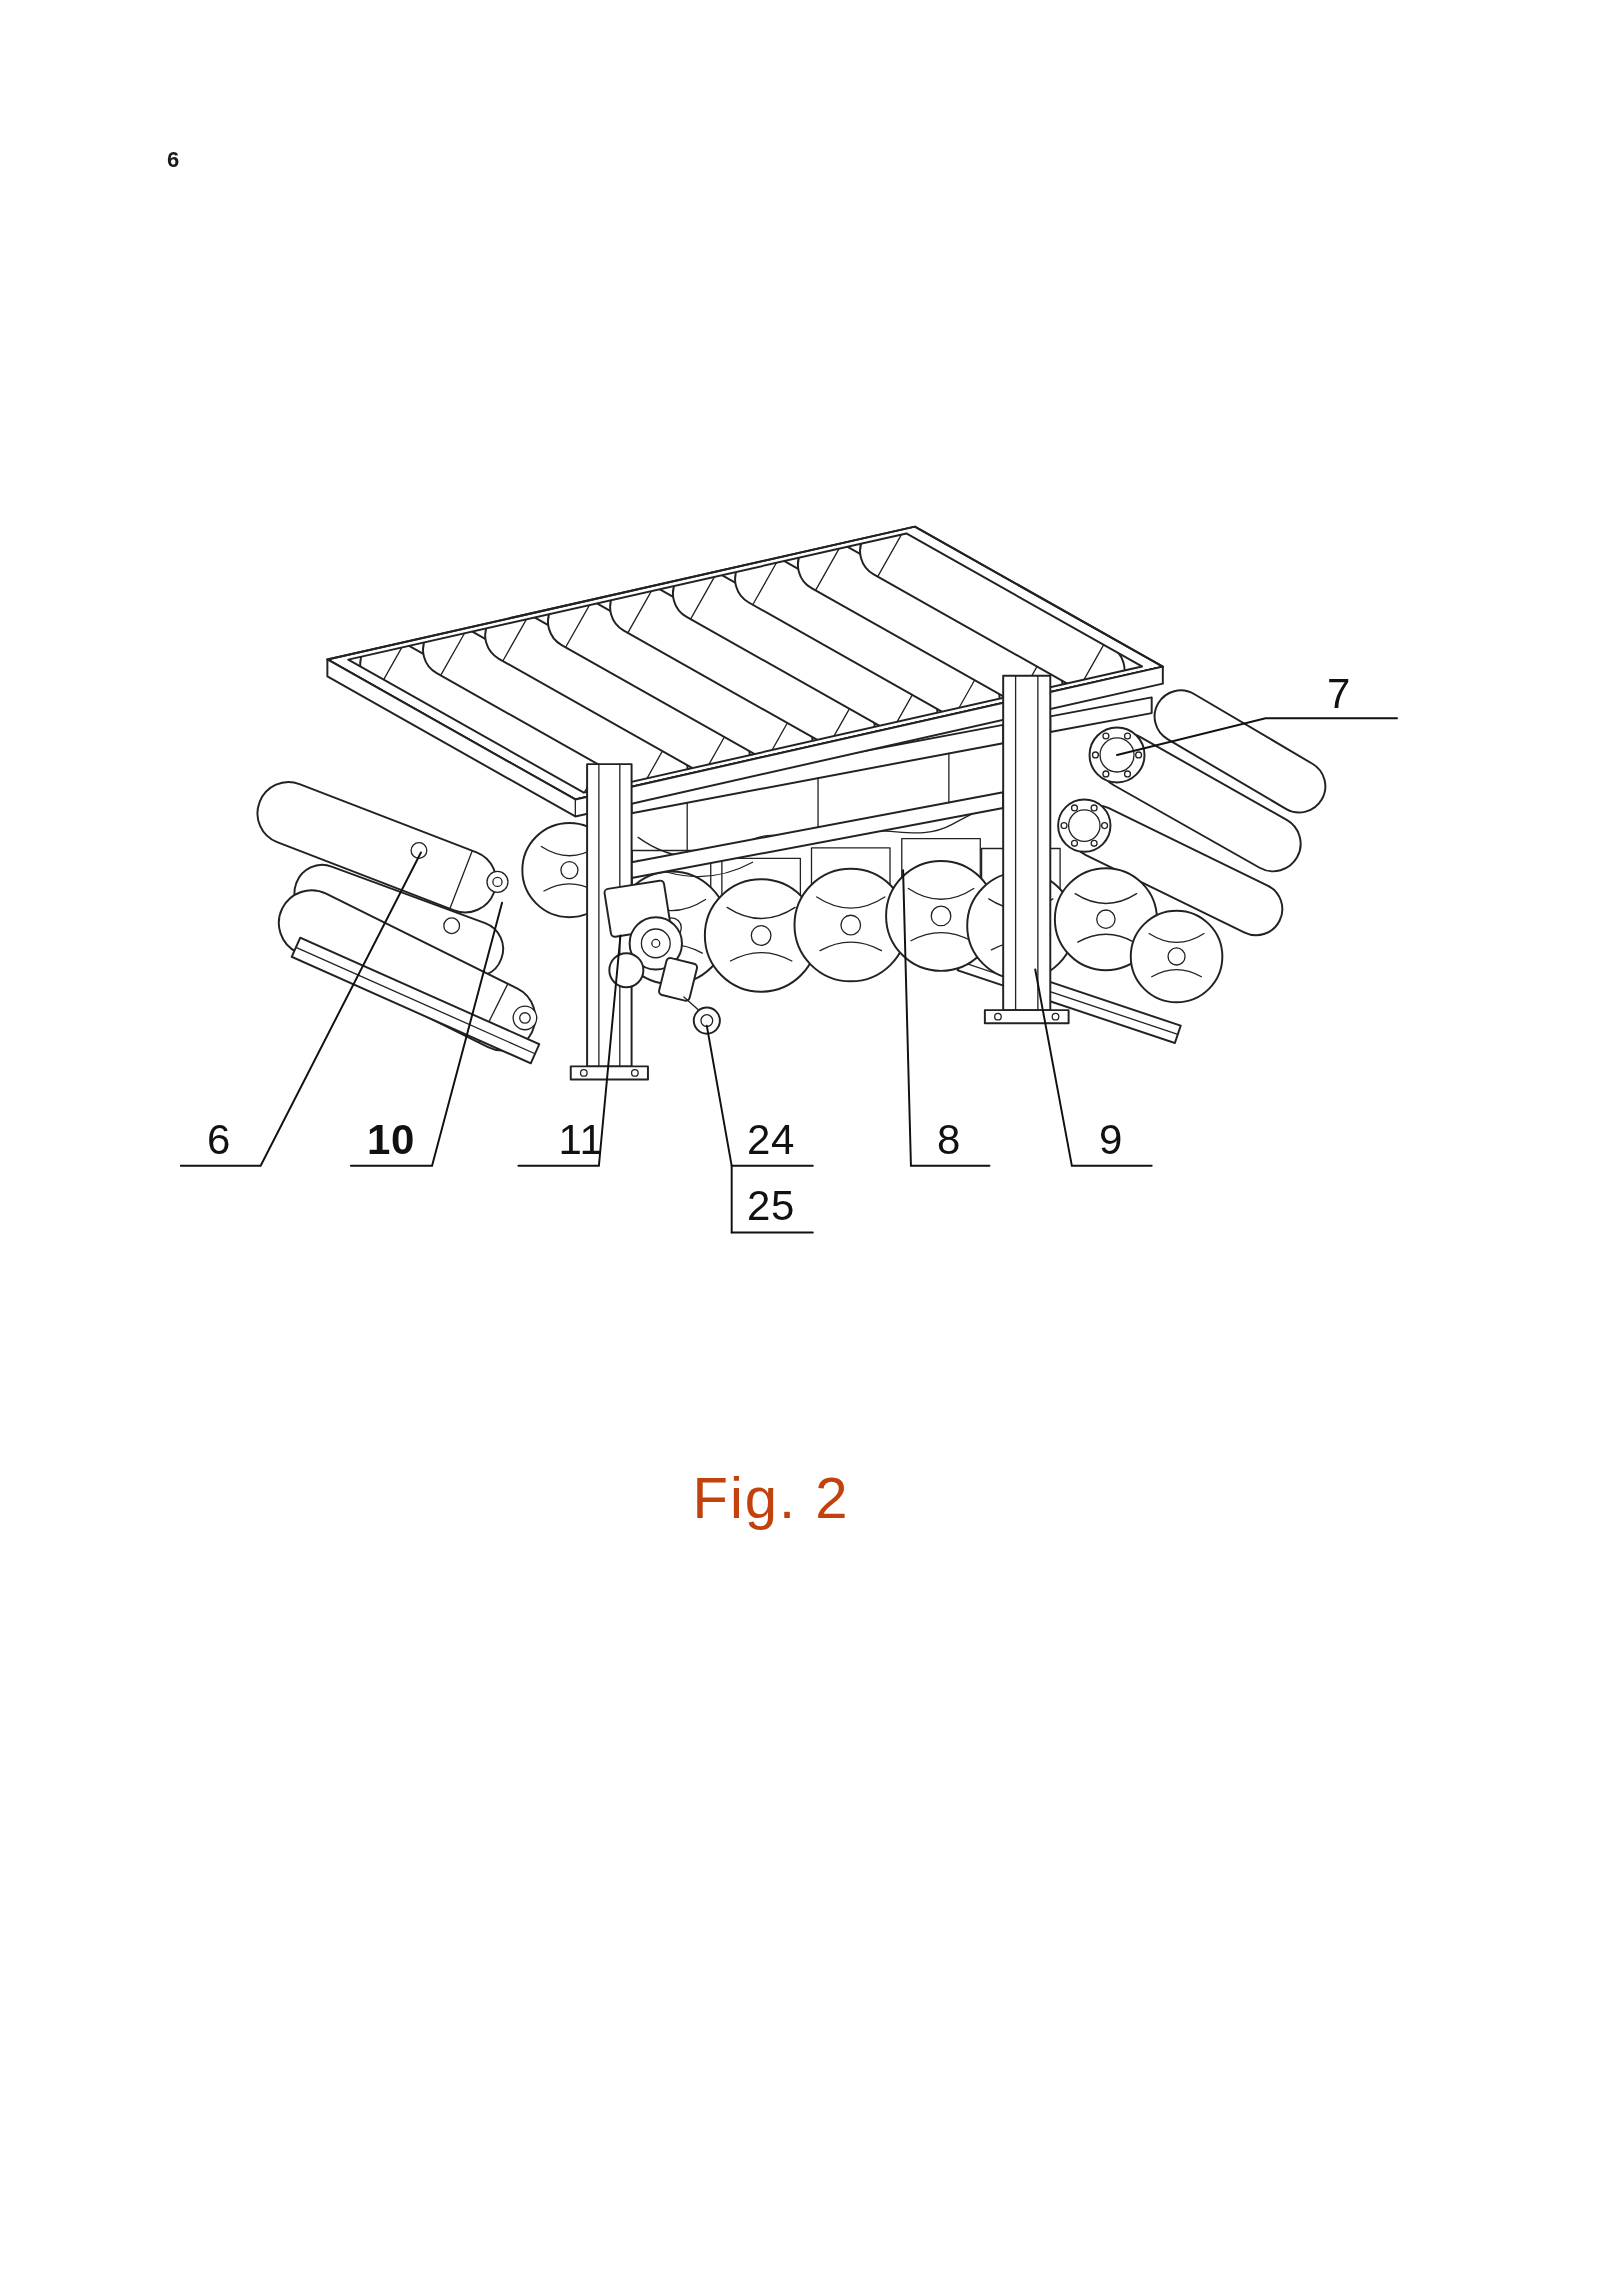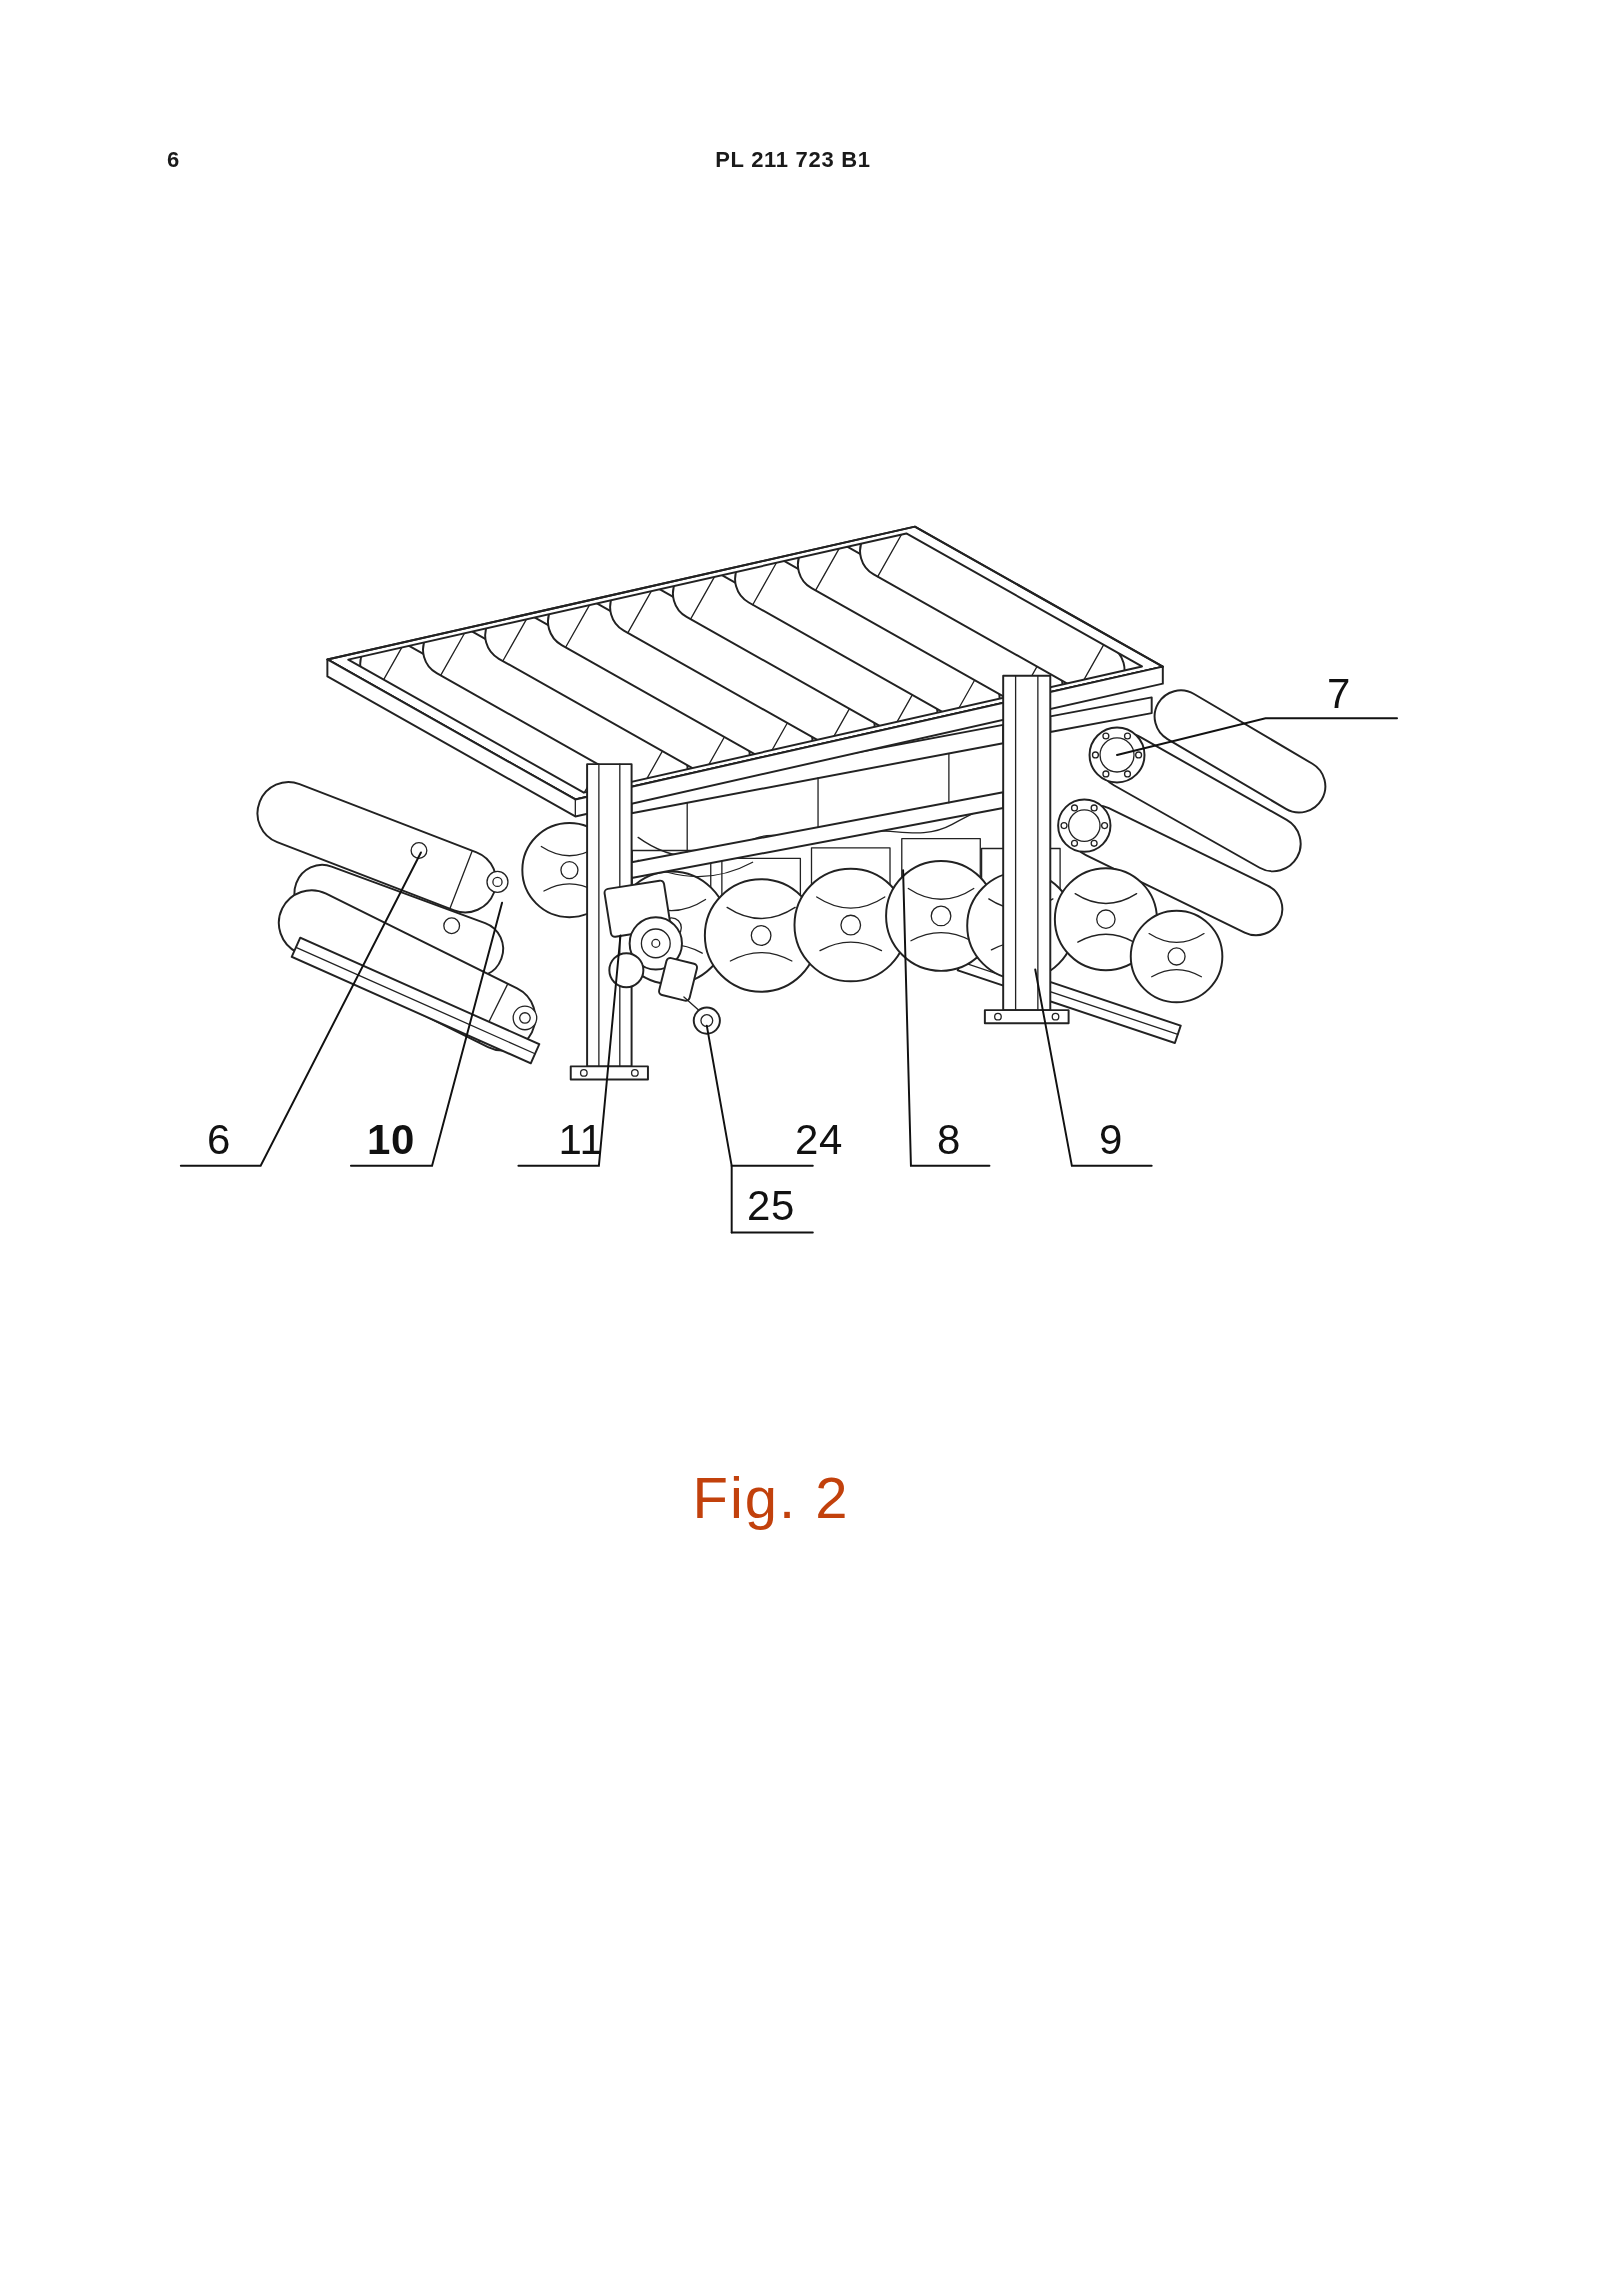--- a/index.html
+++ b/index.html
@@ -48,21 +48,20 @@
   .t { fill:none; stroke:#222222; stroke-width:2; stroke-linejoin:round; stroke-linecap:round; }
   .wt { fill:#ffffff; stroke:#222222; stroke-width:2; stroke-linejoin:round; }
   .leader { fill:none; stroke:#111111; stroke-width:3; stroke-linecap:round; }
 </style>
 </head>
 <body>
 
 <div class="page">
 
   <div class="page-number">6</div>
-  <div class="doc-header">PL 211 723 B1</div>
 
   <svg class="drawing-svg" width="1623" height="2295" viewBox="0 0 2480 3508" xmlns="http://www.w3.org/2000/svg">
 
     <defs>
       <clipPath id="deck-clip">
         <polygon points="531.9,1008.3 1385.0,815.4 1745.1,1018.7 892.0,1211.6"></polygon>
       </clipPath>
     </defs>
 
     <g>
@@ -315,21 +314,21 @@
       <path class="leader" d="M 1118 1884 L 1118 1782"></path>
       <path class="leader" d="M 1512 1782 L 1392 1782 L 1380 1330"></path>
       <path class="leader" d="M 1760 1782 L 1638 1782 L 1582 1482"></path>
     </g>
   </svg>
 
   <div class="ref-label" style="left:1339px; top:670px;">7</div>
   <div class="ref-label" style="left:219px;  top:1116px;">6</div>
   <div class="ref-label" style="left:391px;  top:1116px;font-weight:bold;">10</div>
   <div class="ref-label" style="left:581px;  top:1116px;">11</div>
-  <div class="ref-label" style="left:771px; top:1116px;margin-left:48px;">24</div>
+  <div class="ref-label" style="left:771px; top:1116px;">24</div>
   <div class="ref-label" style="left:771px; top:1182px;">25</div>
   <div class="ref-label" style="left:949px; top:1116px;">8</div>
   <div class="ref-label" style="left:1111px; top:1116px;">9</div>
 
   <div class="fig-caption">Fig. 2</div>
 
 </div>
 
 
 </body></html>

